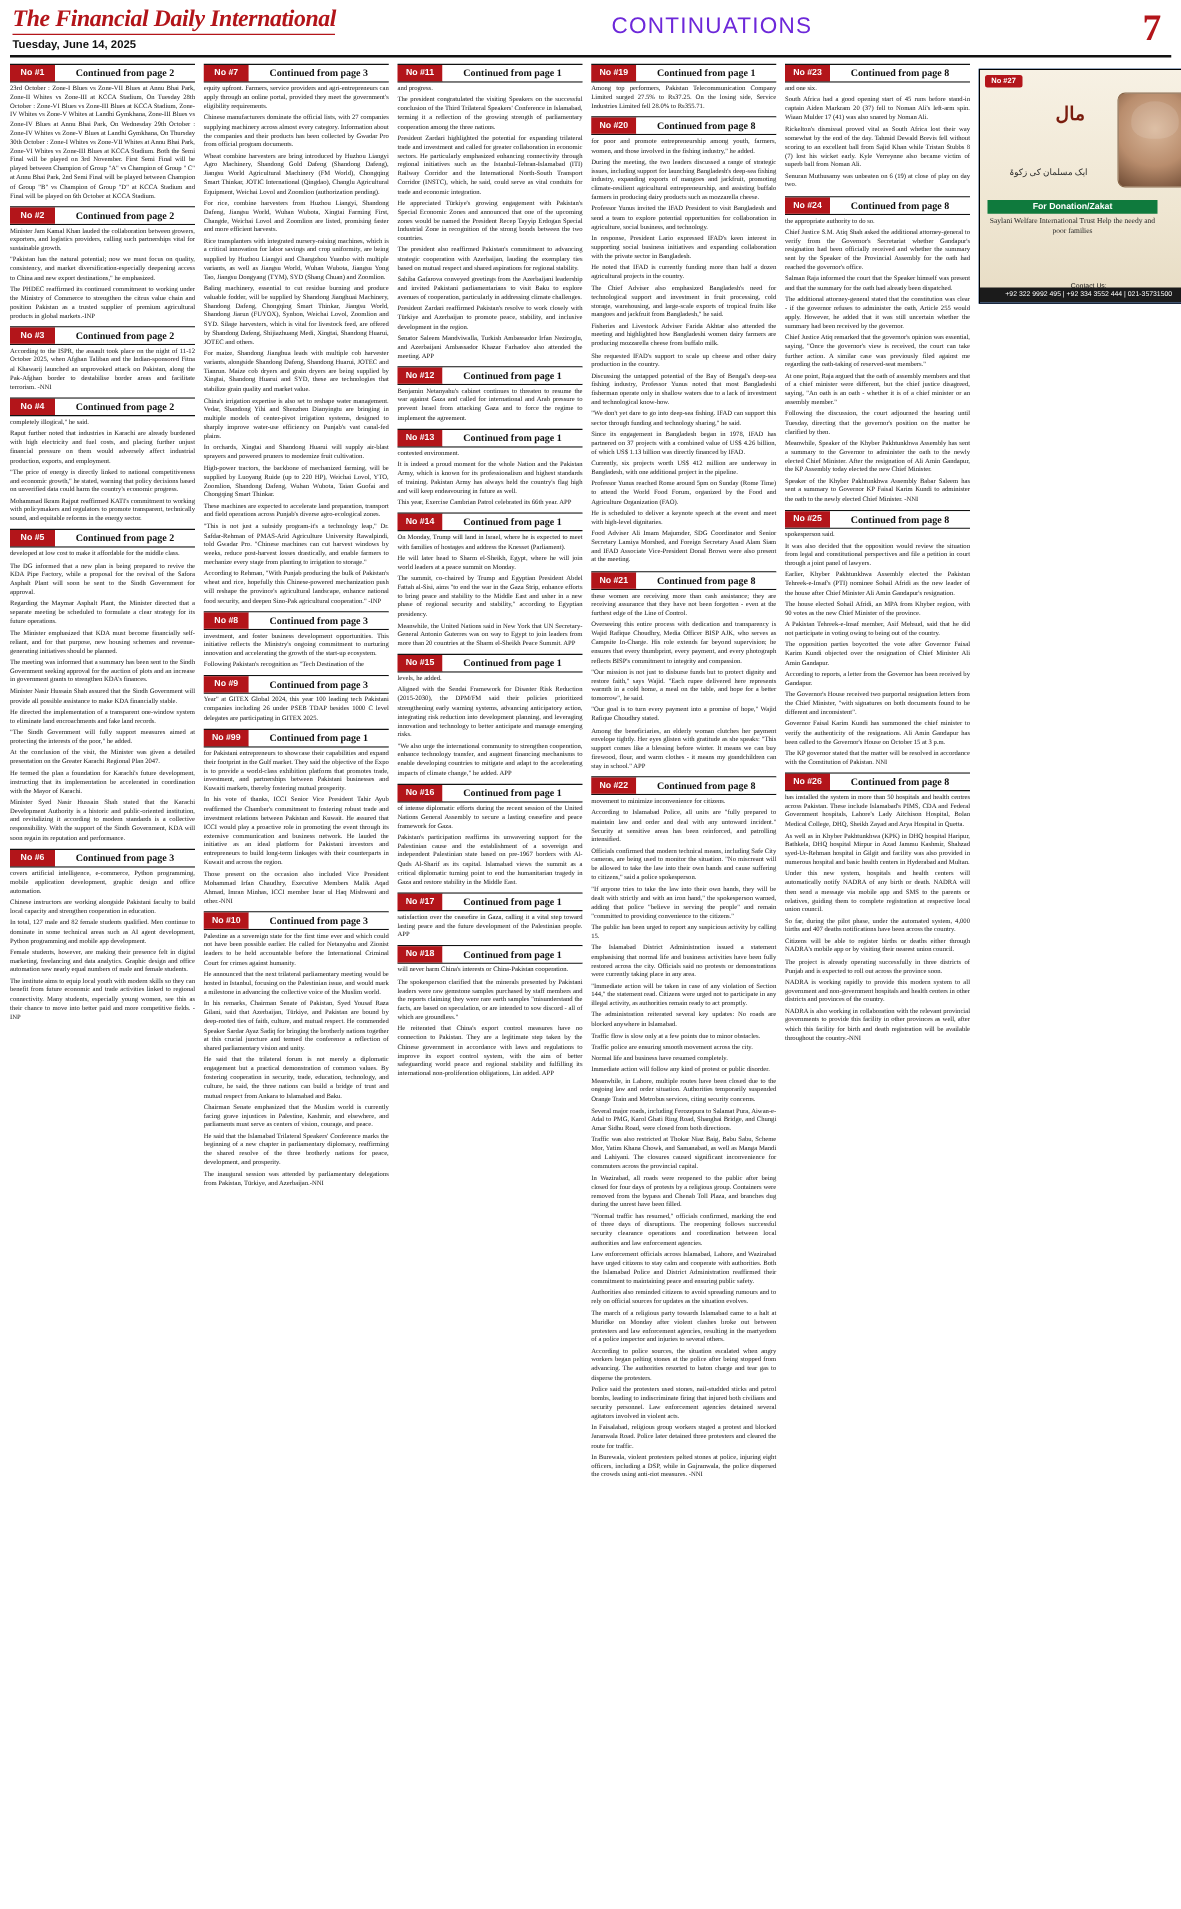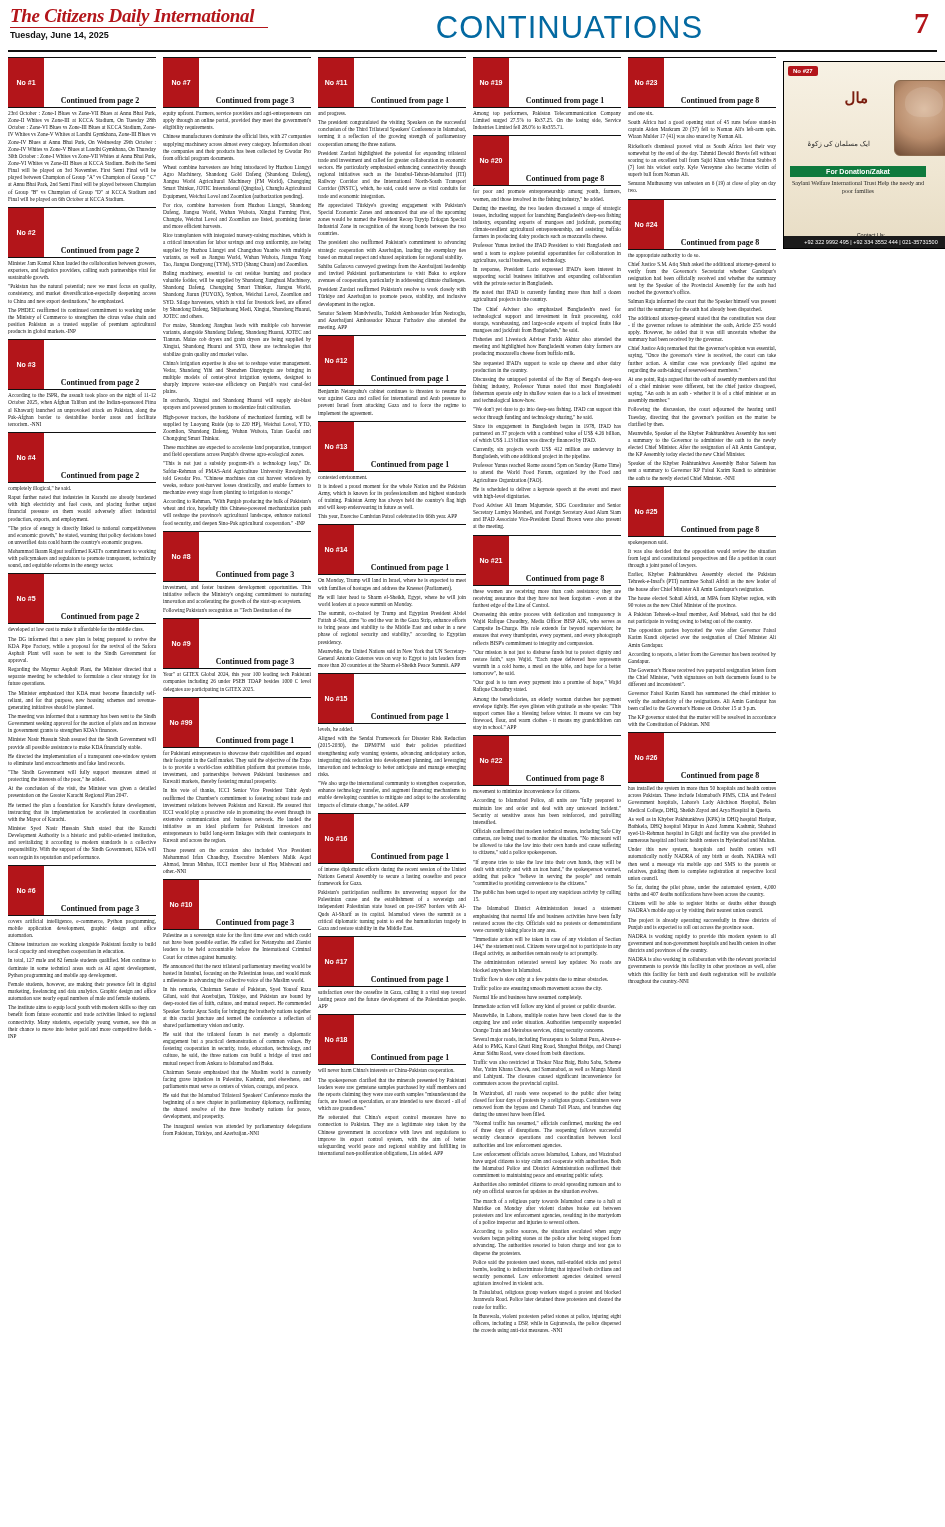--- a/index.html
+++ b/index.html
@@ -5,34 +5,34 @@
   html,body{margin:0;padding:0;background:#ffffff;}
   body{width:945px;font-family:"Liberation Serif",serif;color:#111;}
   .page{width:945px;min-height:1527px;position:relative;background:#fff;padding:0;box-sizing:border-box;}
 
   
   .masthead{display:flex;align-items:flex-start;justify-content:space-between;padding:6px 10px 2px 10px;}
   .mh-left{width:260px;}
   .mh-title{font-family:"Liberation Serif",serif;font-weight:bold;font-style:italic;font-size:19px;color:#b3151a;letter-spacing:-0.3px;line-height:1;}
   .mh-rule{border-bottom:1.5px solid #b3151a;margin:2px 0 2px 0;width:258px;}
   .mh-date{font-family:"Liberation Sans",sans-serif;font-size:9px;font-weight:bold;color:#111;}
-  .mh-center{flex:1;text-align:center;font-family:"Liberation Sans",sans-serif;font-size:31px;letter-spacing:1px;color:#0369a1;padding-top:4px;}
+  .mh-center{flex:1;text-align:center;font-family:"Liberation Sans",sans-serif;font-size:18px;letter-spacing:1px;color:#6d28d9;padding-top:4px;}
   .mh-right{width:60px;text-align:right;font-family:"Liberation Serif",serif;font-size:30px;font-weight:bold;color:#b3151a;padding-right:6px;}
   .head-rule{border-top:2px solid #111;margin:2px 8px 0 8px;}
 
   
   .cols{display:flex;gap:7px;padding:5px 8px 8px 8px;box-sizing:border-box;}
   .col{width:148px;flex:0 0 148px;}
   .col p{margin:0 0 2px 0;font-size:5.3px;line-height:1.35;text-align:justify;hyphens:auto;}
 
   
   .art{margin-bottom:4px;}
   .art-head{display:flex;align-items:stretch;margin-bottom:2px;border-top:1px solid #111;border-bottom:1px solid #111;}
   .art-no{background:#b3151a;color:#fff;font-family:"Liberation Sans",sans-serif;font-weight:bold;font-size:7px;padding:2px 4px;display:flex;align-items:center;justify-content:center;min-width:28px;}
-  .art-cont{flex:1;text-align:center;font-family:"Liberation Serif",serif;font-weight:bold;font-size:8px;padding:2px 2px;background:#fff;margin-top:36px;}
+  .art-cont{flex:1;text-align:center;font-family:"Liberation Serif",serif;font-weight:bold;font-size:8px;padding:2px 2px;background:#fff;}
 
   
   .ad{margin-top:4px;border:1px solid #000;background:#3b82f6;width:176px;box-sizing:border-box;position:relative;overflow:hidden;}
   .ad-inner{position:relative;height:186px;background:linear-gradient(180deg,#f7f1e4 0%,#efe6d2 60%,#e7dcc4 100%);}
   .ad-rib{position:absolute;top:4px;left:4px;background:#b3151a;color:#fff;font-family:"Liberation Sans",sans-serif;font-size:6px;font-weight:bold;padding:2px 5px;border-radius:2px;}
   .ad-urdu{position:absolute;top:28px;left:6px;width:78px;color:#7a1d0e;font-family:"Liberation Serif",serif;font-size:15px;font-weight:bold;line-height:1.15;text-align:right;direction:rtl;}
   .ad-sub{position:absolute;top:78px;left:6px;width:80px;color:#2a2a2a;font-size:7px;text-align:right;direction:rtl;line-height:1.2;}
   .ad-face{position:absolute;right:4px;top:18px;width:58px;height:74px;border-radius:6px;background:radial-gradient(circle at 50% 38%,#d9b79a 0%,#b98d6d 55%,#6d4a33 100%);border:1px solid #8a6a4e;}
   .ad-face:after{content:"";position:absolute;left:10px;top:6px;width:38px;height:30px;border-radius:50% 50% 40% 40%;background:rgba(255,255,255,.12);}
   .ad-green{position:absolute;left:6px;top:104px;width:136px;background:#0f7a3d;color:#fff;text-align:center;font-family:"Liberation Sans",sans-serif;font-size:7px;font-weight:bold;padding:2px 0;}
@@ -40,21 +40,21 @@
   .ad-bar{position:absolute;left:0;bottom:0;width:100%;background:#1b1b1b;color:#fff;font-family:"Liberation Sans",sans-serif;font-size:5.5px;text-align:center;padding:3px 0;}
   .ad-contact{position:absolute;left:0;bottom:10px;width:100%;text-align:center;font-size:5.5px;color:#111;font-family:"Liberation Sans",sans-serif;}
 </style>
 </head>
 <body>
 
 <div class="page">
 
   <div class="masthead">
     <div class="mh-left">
-      <div class="mh-title">The Citizens Daily International</div>
+      <div class="mh-title">The Financial Daily International</div>
       <div class="mh-rule"></div>
       <div class="mh-date">Tuesday, June 14, 2025</div>
     </div>
     <div class="mh-center">CONTINUATIONS</div>
     <div class="mh-right">7</div>
   </div>
   <div class="head-rule"></div>
 
   <div class="cols" id="columns">
       <div class="col">

